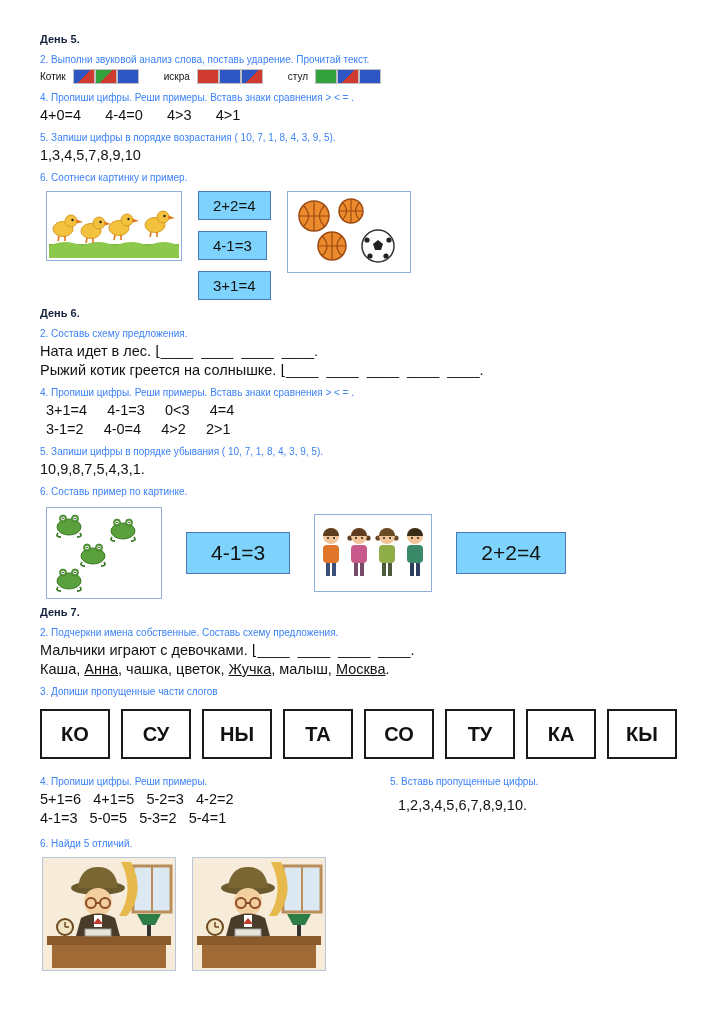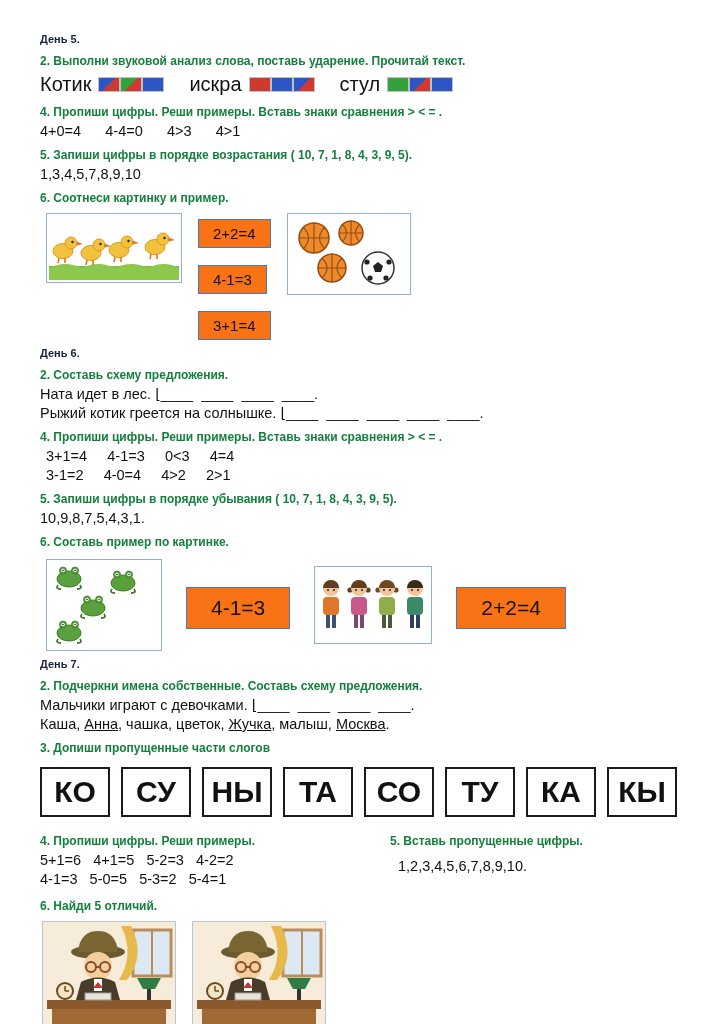--- a/index.html
+++ b/index.html
@@ -1,33 +1,33 @@
 <!DOCTYPE html>
 <html><head>
 <meta charset="utf-8">
 <style>
   html,body{margin:0;padding:0;}
   body{width:723px;min-height:1024px;background:#ffffff;font-family:"Liberation Sans",sans-serif;color:#111;}
   .page{padding:26px 26px 14px 40px;}
   .day-title{font-size:11px;font-weight:bold;color:#16223d;margin:7px 0 5px;}
-  .task{font-size:12px;font-weight:bold;color:#15803d;margin:9px 0 4px;}
+  .task{font-size:10px;font-weight:normal;color:#3b82f6;margin:9px 0 4px;}
   .line{font-size:14.5px;margin:3px 0;white-space:pre-wrap;}
   .indent{margin-left:6px;}
-  .sound-row{display:flex;align-items:center;font-size:20px;margin:5px 0 2px;}
+  .sound-row{display:flex;align-items:center;font-size:10px;margin:5px 0 2px;}
   .sound-word{margin-right:8px;}
   .scheme{display:inline-flex;gap:2px;margin-right:26px;}
   .scheme-cell{width:20px;height:13px;outline:1px solid rgba(0,0,0,.25);}
   .match-row{display:flex;align-items:flex-start;gap:16px;margin:8px 0 2px 6px;}
   .match-row2{display:flex;align-items:center;gap:24px;margin:10px 0 2px 6px;}
   .img-box{border:1px solid #8fb0d8;background:#fff;line-height:0;padding:2px;}
   .eq-col{display:flex;flex-direction:column;gap:11px;margin-top:0;}
-  .eq-box{border:1.5px solid #4a79b8;padding:5px 14px;font-size:15px;width:max-content;background:#f97316;color:#111;margin-top:6px;}
+  .eq-box{border:1.5px solid #4a79b8;padding:5px 14px;font-size:15px;width:max-content;background:#7dd3fc;color:#111;}
   .eq-box.big{font-size:21px;padding:8px 24px;}
   .syll-row{display:flex;gap:11px;margin:12px 0 8px 0;}
-  .syll-box{border:2.5px solid #1a1a1a;width:66px;height:46px;display:flex;align-items:center;justify-content:center;font-size:30px;font-weight:bold;color:#111;}
+  .syll-box{border:2.5px solid #1a1a1a;width:66px;height:46px;display:flex;align-items:center;justify-content:center;font-size:20px;font-weight:bold;color:#111;}
   .two-col{display:flex;margin-top:4px;gap:44px;}
   .col-left{width:302px;}
   .col-right{flex:1;padding-left:4px;}
   .col-right .line{margin-top:10px;margin-left:8px;}
   .u{text-decoration:underline;}
   .det-row{display:flex;gap:16px;margin:8px 0 0 2px;}
   .det-box{border:1px solid #b8c6da;line-height:0;}
   svg{display:block;}
 </style>
 </head>

